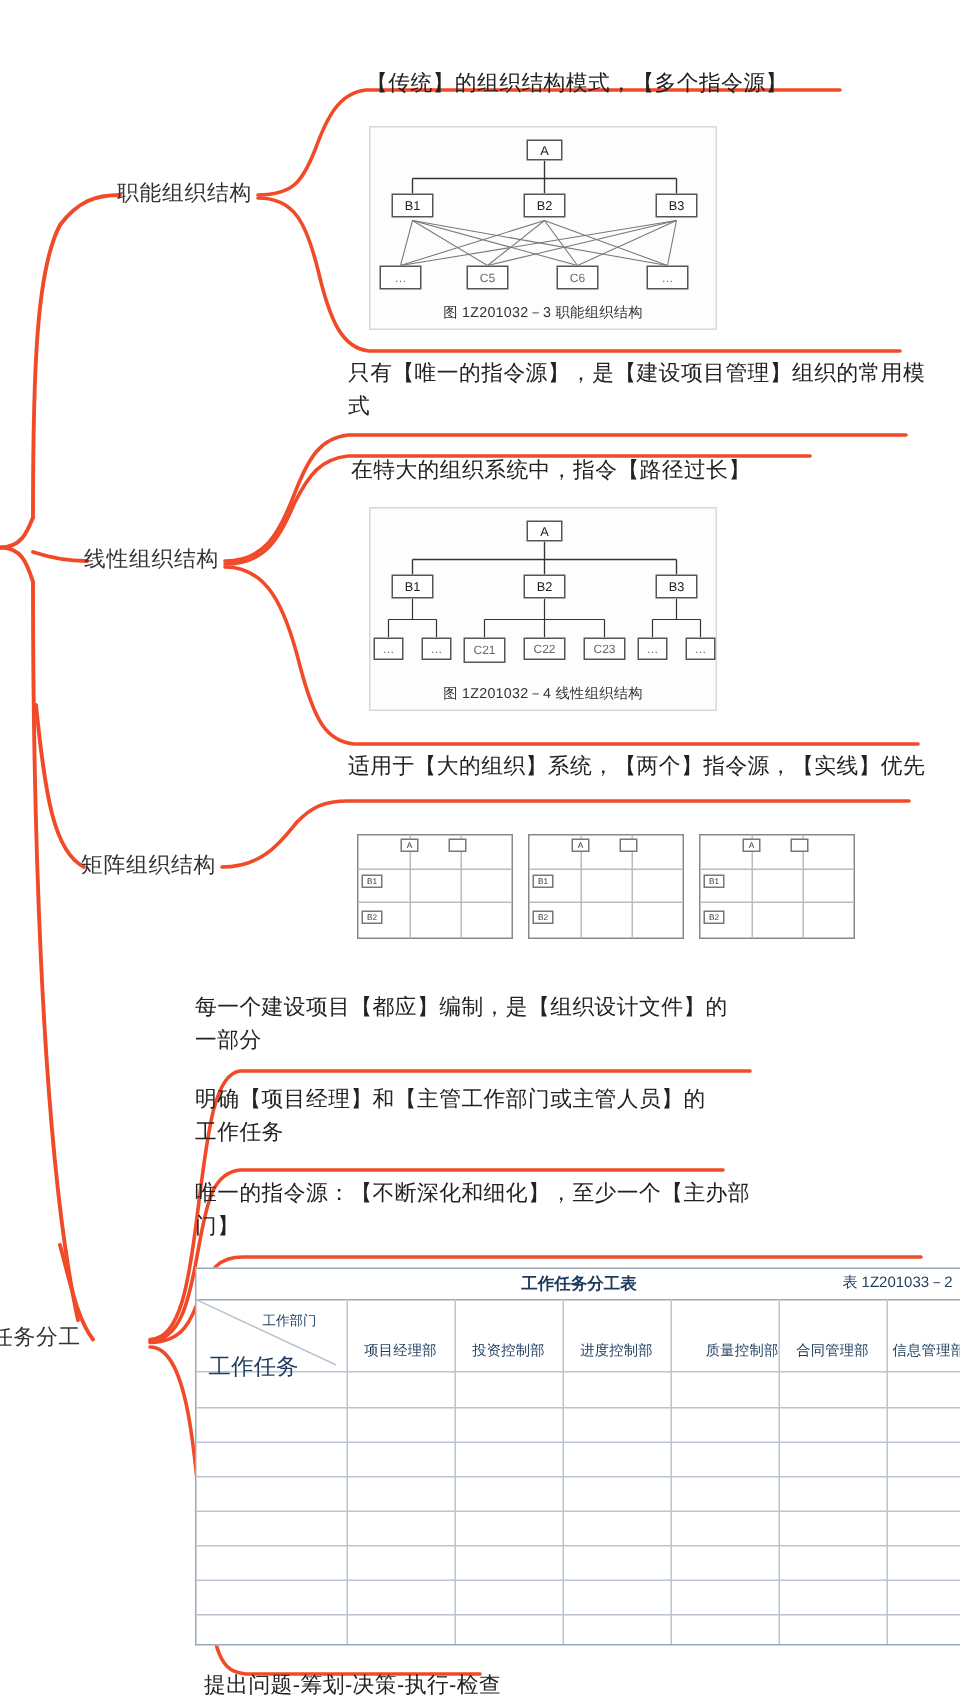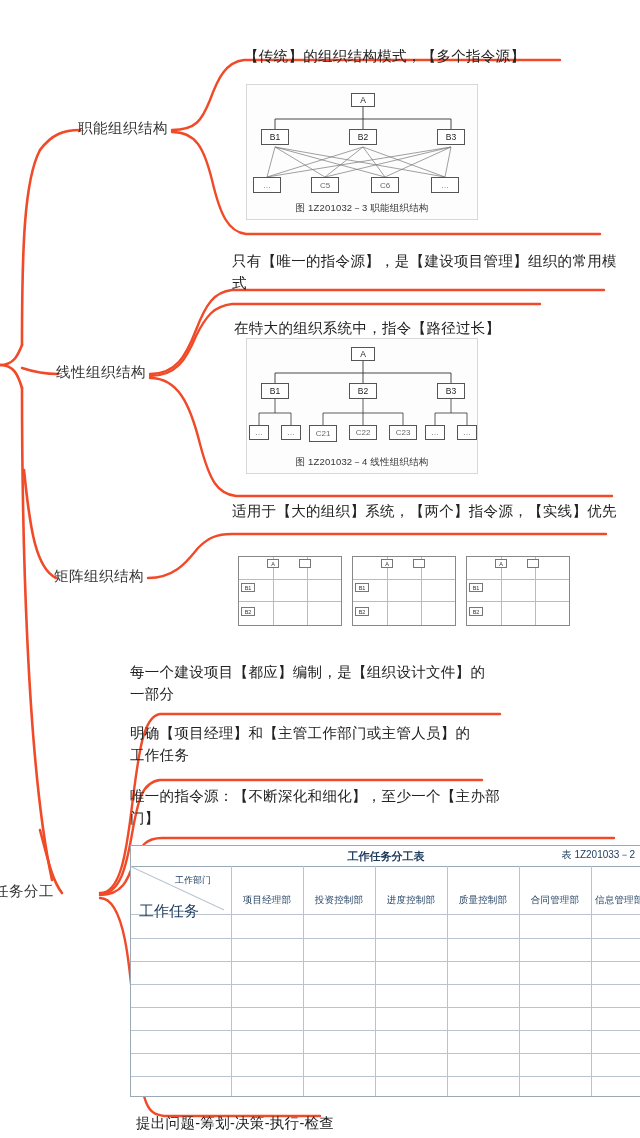--- a/index.html
+++ b/index.html
@@ -229,22 +229,22 @@
     <path d="M 100 898 C 124 898 130 960 136 1040 C 142 1108 148 1114 164 1116 L 320 1116" fill="none" stroke="#F04A28" stroke-width="2.4" stroke-linecap="round"></path>
   </svg>
 
   <div class="node-label" style="left:78px; top:119px;font-family:Liberation Serif, serif;">职能组织结构</div>
   <div class="node-label" style="left:56px; top:363px;">线性组织结构</div>
   <div class="node-label" style="left:54px; top:567px;">矩阵组织结构</div>
   <div class="node-label" style="left:-6px; top:882px;">任务分工</div>
 
   <div class="leaf-text" style="left:244px; top:45px; width:330px;">【传统】的组织结构模式，【多个指令源】</div>
 
-  <div class="leaf-text" style="left:232px; top:250px; width:390px;">只有【唯一的指令源】，是【建设项目管理】组织的常用模式</div>
-  <div class="leaf-text" style="left:234px; top:317px; width:330px;">在特大的组织系统中，指令【路径过长】</div>
+  <div class="leaf-text" style="left:232px; top:238px; width:390px;">只有【唯一的指令源】，是【建设项目管理】组织的常用模式</div>
+  <div class="leaf-text" style="left:234px; top:303px; width:330px;">在特大的组织系统中，指令【路径过长】</div>
 
   <div class="leaf-text" style="left:232px; top:500px; width:390px;">适用于【大的组织】系统，【两个】指令源，【实线】优先</div>
 
   <div class="leaf-text" style="left:130px; top:661px; width:360px;">每一个建设项目【都应】编制，是【组织设计文件】的一部分</div>
   <div class="leaf-text" style="left:130px; top:722px; width:350px;">明确【项目经理】和【主管工作部门或主管人员】的工作任务</div>
   <div class="leaf-text" style="left:130px; top:785px; width:370px;">唯一的指令源：【不断深化和细化】，至少一个【主办部门】</div>
 
   <div class="bottom-text" style="left:136px; top:1114px;">提出问题-筹划-决策-执行-检查</div>
 
   <div class="figbox" style="left:246px; top:84px; width:232px; height:136px;">
@@ -378,18 +378,18 @@
     <div class="wt-grid-v" style="left:388px;"></div>
     <div class="wt-grid-v" style="left:460px;"></div>
 
     <div class="wt-diag" style="left:0px; top:20px; width:103px; transform: rotate(25deg);"></div>
     <div class="wt-corner-a">工作部门</div>
     <div class="wt-corner-b">工作任务</div>
 
     <div class="wt-colhead" style="left:100px; width:72px;">项目经理部</div>
     <div class="wt-colhead" style="left:172px; width:72px;">投资控制部</div>
     <div class="wt-colhead" style="left:244px; width:72px;">进度控制部</div>
-    <div class="wt-colhead" style="left:316px; width:72px;">质量控制部</div>
+    <div class="wt-colhead" style="left:316px; width:72px;text-align:right;">质量控制部</div>
     <div class="wt-colhead" style="left:388px; width:72px;">合同管理部</div>
     <div class="wt-colhead" style="left:460px; width:72px; text-align:left; padding-left:4px;">信息管理部</div>
   </div>
 
 </div>
 
 </body></html>

